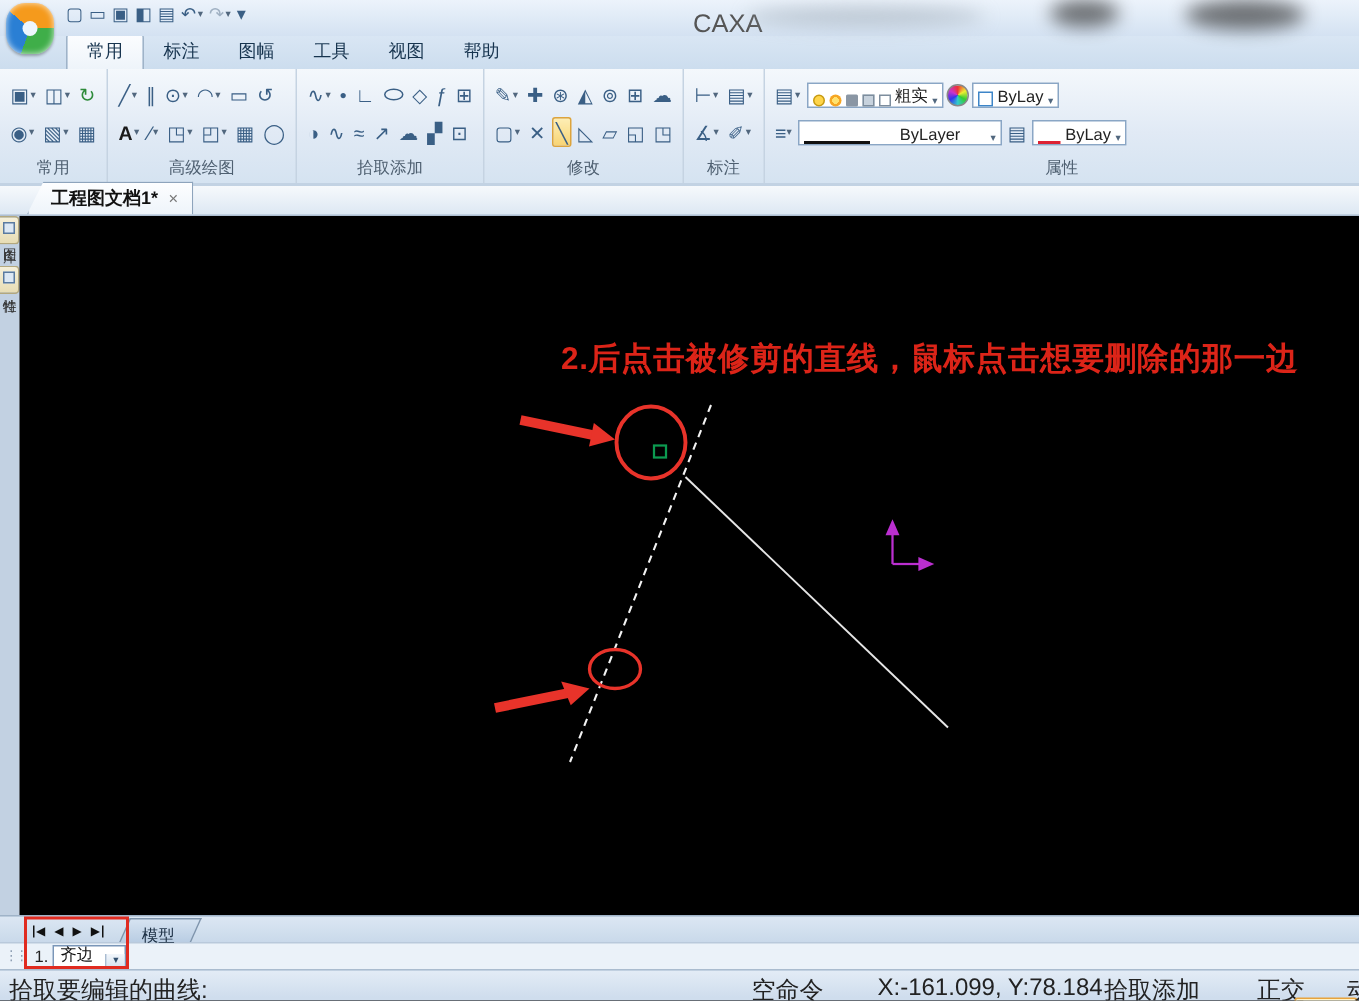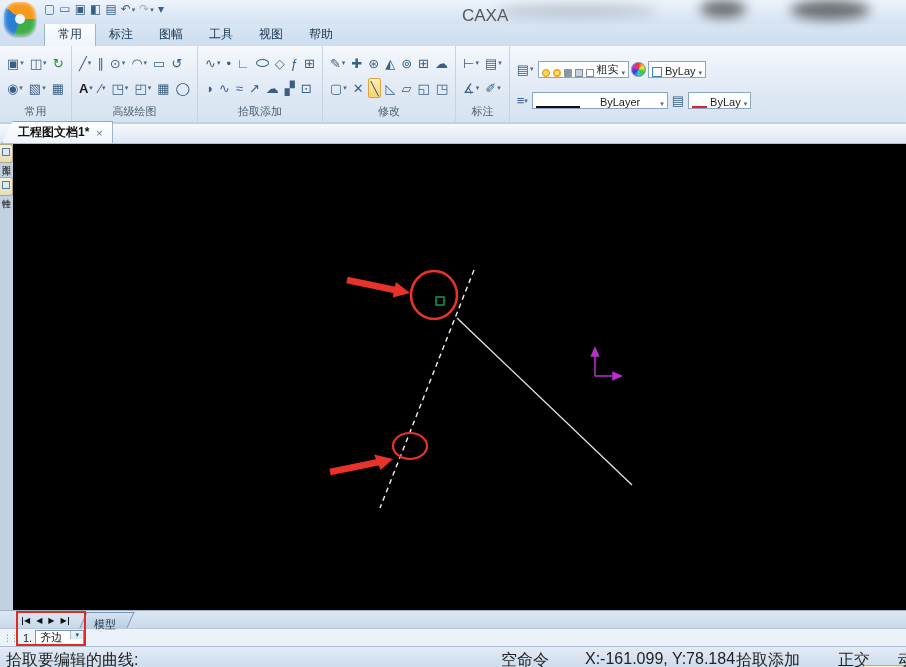--- a/index.html
+++ b/index.html
@@ -45,21 +45,21 @@
   .m-print{background:#c7d2dd;border:1px solid #7d8d9d}
   .m-sq{background:#fff;border:1px solid #7d8d9d}
   .colorwheel{width:15px;height:15px;border-radius:50%;border:1px solid #888;
       background:conic-gradient(#e33,#ee3,#3c3,#3cc,#33e,#c3c,#e33);cursor:pointer}
   .chip-blue{width:10px;height:10px;border:1px solid #3d85c8;background:#fff}
   .lt-black{width:44px;border-top:2px solid #111}
   .lt-red{width:15px;border-top:2px solid #d23}
   .lw-icon{font-size:13px;color:#222;font-weight:bold;letter-spacing:-1px}
 
   
-  .doctabs{height:20px;background:linear-gradient(#f6f9fc,#dde8f3);border-bottom:1px solid #aebfd2;display:flex;align-items:flex-end;padding-left:2px}
+  .doctabs{height:20px;background:linear-gradient(#f6f9fc,#dde8f3);border-bottom:1px solid #aebfd2;display:flex;align-items:flex-end;padding-left:18px}
   .dtab{display:flex;align-items:center;gap:7px;background:linear-gradient(#fdfeff,#eef4fa);border:1px solid #8ea4bc;border-bottom:none;
         padding:2px 9px 2px 15px;font-size:12px;font-weight:bold;color:#111;
         clip-path:polygon(11px 0,100% 0,100% 100%,0 100%);cursor:pointer}
   .dtab .x{font-weight:normal;color:#777;font-size:11px;cursor:pointer}
 
   
   .main{display:flex;height:466px}
   .sidebar{width:13px;background:#c2d1e2;display:flex;flex-direction:column;gap:14px}
   .stab{background:linear-gradient(#f5f0da,#e7ddb5);border:1px solid #b3a87e;border-left:none;border-radius:0 3px 3px 0;
         display:flex;flex-direction:column;align-items:center;padding:3px 0;gap:3px;cursor:pointer}
@@ -74,21 +74,21 @@
   .nav{display:flex;gap:6px;margin-left:22px;margin-bottom:3px}
   .nav span{font-size:8px;color:#111;line-height:1;cursor:pointer}
   .nav span.barL{border-left:1.5px solid #111;padding-left:1px}
   .nav span.barR{border-right:1.5px solid #111;padding-right:1px}
   .mtabwrap{margin-left:14px;transform:skewX(-24deg);background:linear-gradient(#d6e3f1,#b9cde3);border:1px solid #7e94ac;border-bottom:none;
         height:16px;padding:1px 12px;cursor:pointer}
   .mtabwrap span{display:inline-block;transform:skewX(24deg);font-size:11px;color:#1c2f44}
   .cmdrow{height:18px;background:#ebf2f9;border-top:1px solid #b9c9db;display:flex;align-items:center;padding-left:3px}
   .handle{color:#8a9bb0;font-size:9px;letter-spacing:-2px;margin-right:6px}
   .cmdnum{font-size:11px;color:#222;margin-right:3px}
-  .combo{display:flex;align-items:flex-start;background:#fff;border:1px solid #7a96b8;height:15px;cursor:pointer}
+  .combo{display:flex;align-items:flex-end;background:#fff;border:1px solid #7a96b8;height:15px;cursor:pointer}
   .combo .val{font-size:11px;padding:0 8px 0 4px;color:#111;line-height:13px}
   .combo .cdd{width:13px;background:linear-gradient(#f2f6fb,#d8e4f1);border-left:1px solid #a9bcd1;font-size:7px;
         display:flex;align-items:center;justify-content:center;color:#33506e}
   .statusbar{height:19px;background:linear-gradient(#e3ecf6,#cfdded);border-top:1px solid #aabccf;position:relative;font-size:16px;color:#222}
   .sitem{position:absolute;top:3px;white-space:nowrap}
   .sitem.hlitem{background:linear-gradient(#fff3c8,#fbdf8e);border:1px solid var(--st-hl,#e8a33d);border-radius:2px;padding:16px 4px;top:18px}
   .redrect{position:absolute;left:16px;top:611px;width:70px;height:35px;border:2px solid #e02b20;z-index:30;pointer-events:none}
 </style>
 </head>
 <body>
@@ -371,20 +371,21 @@
         <span class="cell">
             <span class="g">▤</span>
           </span>
         <span class="pbox">
           <span class="lt-red"></span>
           <span>ByLay</span>
           <span class="dd">▾</span>
         </span>
       </div>
     </div>
+    <div class="glabel">属性</div>
   </div>
 </div>
 
 <div class="doctabs">
   <div class="dtab">
     <span>工程图文档1*</span>
     <span class="x">×</span>
   </div>
 </div>
 
@@ -419,20 +420,21 @@
       <line x1="317" y1="328" x2="366" y2="318" stroke="var(--mk-red,#e8332a)" stroke-width="6.5"></line>
       <polygon points="380,315 367.5,326.1 361.1,310.4" fill="var(--mk-red,#e8332a)"></polygon>
 
       <g stroke="var(--ucs,#bb2fd0)" stroke-width="1.5" fill="var(--ucs,#bb2fd0)">
         <line x1="582" y1="232" x2="582" y2="210"></line>
         <polygon points="582,204 578.5,212 585.5,212"></polygon>
         <line x1="582" y1="232" x2="602" y2="232"></line>
         <polygon points="608,232 600,228.5 600,235.5"></polygon>
       </g>
     </svg>
+    <div class="ann" style="left:361px;top:81px">2.后点击被修剪的直线，鼠标点击想要删除的那一边</div>
   </div>
 </div>
 
 <div class="modelrow">
   <div class="nav">
     <span class="barL">◀</span>
     <span>◀</span>
     <span>▶</span>
     <span class="barR">▶</span>
   </div>

